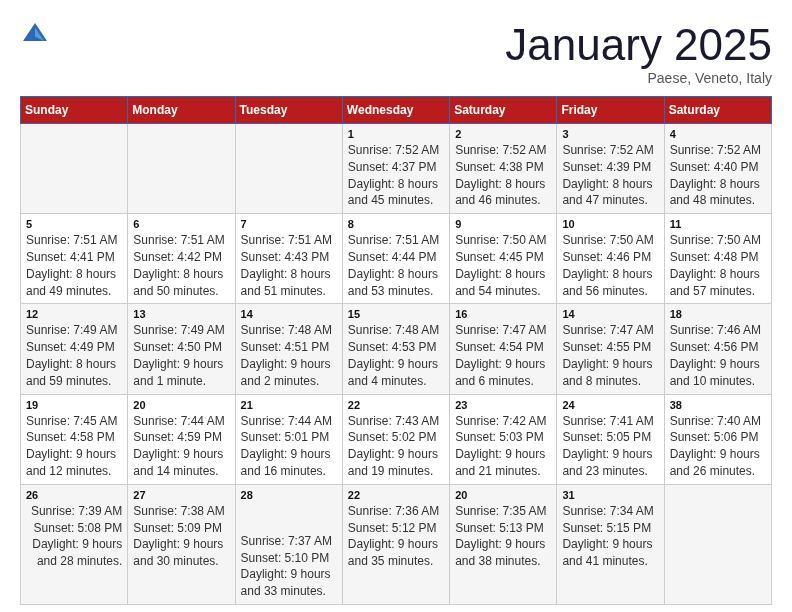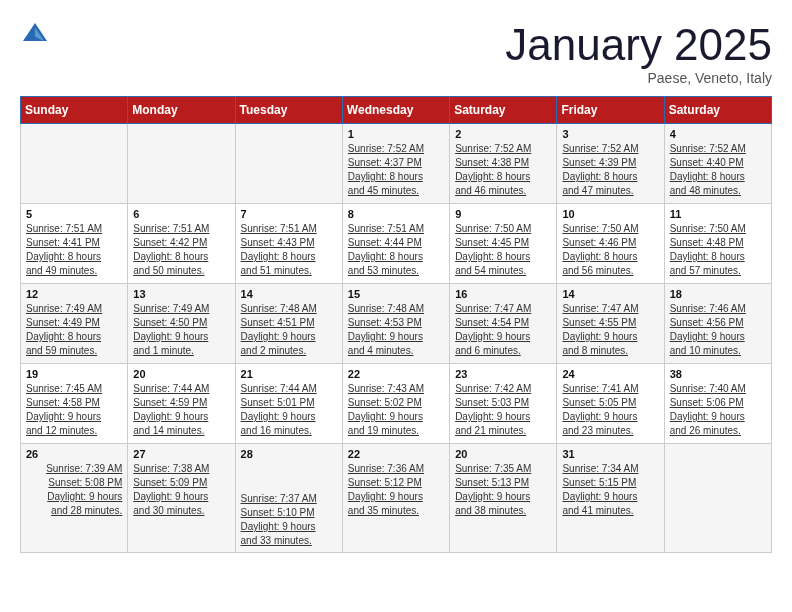--- a/index.html
+++ b/index.html
@@ -70,24 +70,23 @@
     td.day-cell {
       background: #fff;
     }
     .day-number {
       font-weight: bold;
       font-size: 11px;
       margin-bottom: 2px;
       color: #111;
     }
     .day-info {
-      font-size: 10px;
+      font-size: 12px;
       line-height: 1.4;
       color: #333;
-      text-decoration: underline;
     }
     tr:nth-child(odd) td {
       background-color: #f5f5f5;
     }
     tr:nth-child(even) td {
       background-color: #ffffff;
     }
     thead tr th { background-color: #b91c1c; }
   </style>
 </head>

